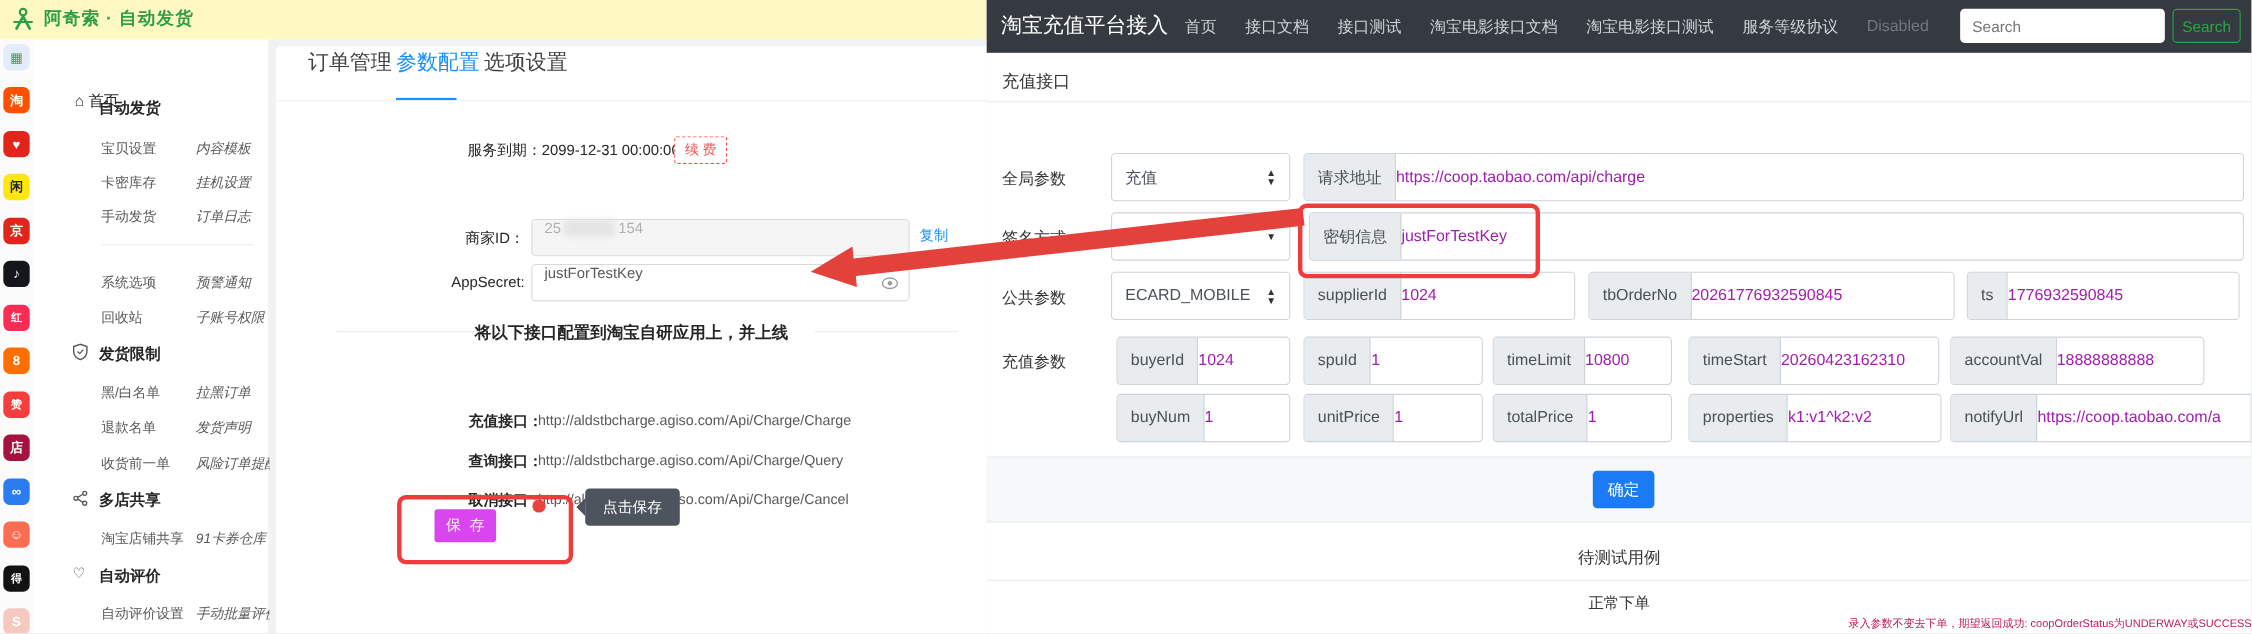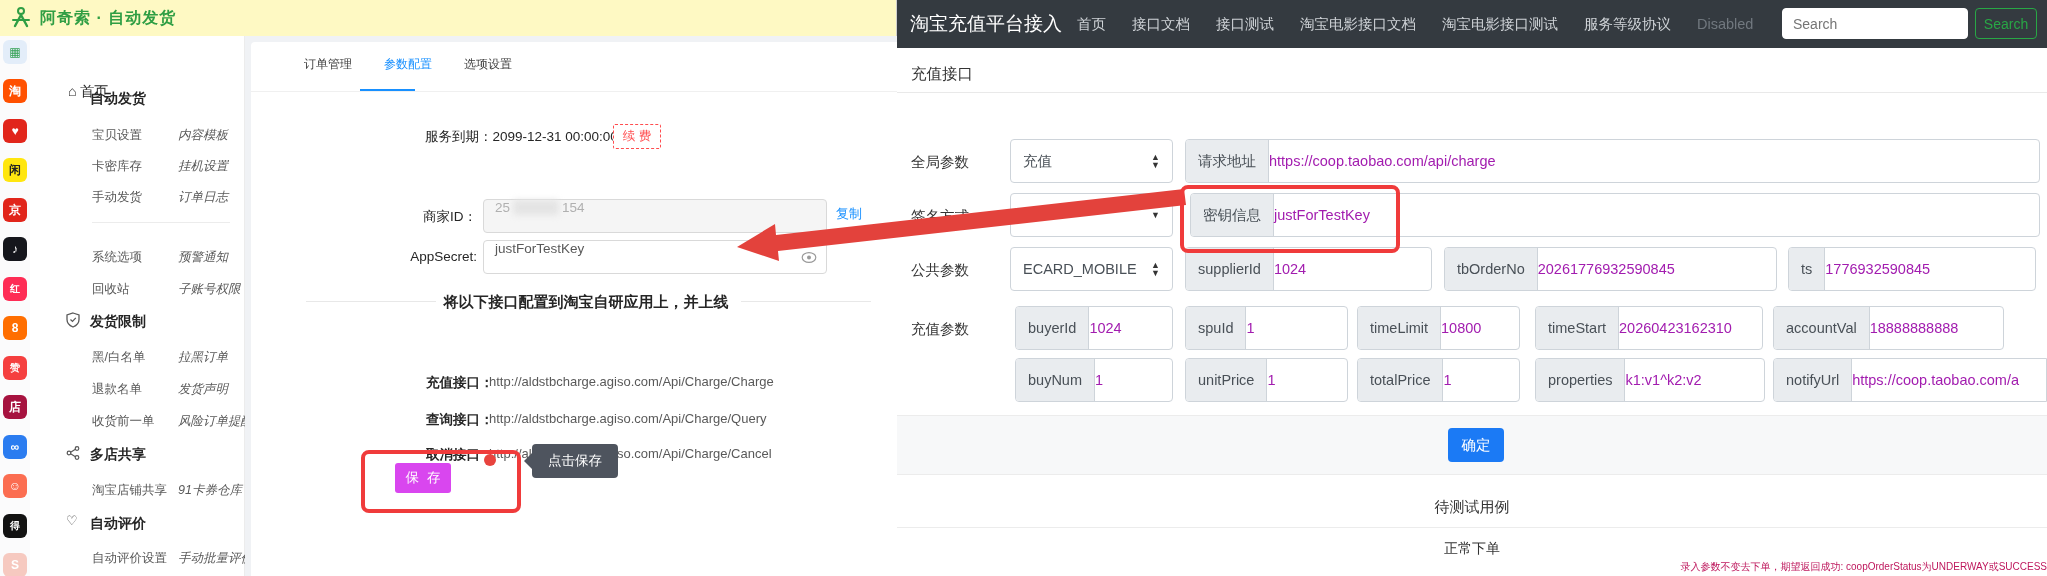--- a/index.html
+++ b/index.html
@@ -23,35 +23,35 @@
   .side-home{position:absolute;left:38px;top:47px;font-size:14px;color:#262626;cursor:pointer;}
   .sec-title{position:absolute;left:60px;font-size:14px;font-weight:bold;color:#262626;cursor:pointer;}
   .sec-icon{position:absolute;left:36px;color:#595959;}
   .chev{position:absolute;left:219px;font-size:11px;color:#8c8c8c;cursor:pointer;}
   .srow{position:absolute;left:62px;width:175px;font-size:12.5px;color:#595959;}
   .srow span{cursor:pointer;}
   .srow .r{position:absolute;left:86px;font-style:italic;}
   .side-div{position:absolute;left:62px;width:138px;height:1px;background:#ececec;}
   .lw-main{position:absolute;left:245px;top:36px;width:652px;height:540px;background:#f0f2f5;}
   .card{position:absolute;left:6px;top:6px;width:646px;height:534px;background:#fff;border-radius:4px 0 0 0;}
-  .tab{position:absolute;top:14px;font-size:12px;color:#404040;cursor:pointer;margin-left:24px;}
+  .tab{position:absolute;top:2px;font-size:19px;color:#404040;cursor:pointer;}
   .tab.active{color:#1890ff;}
   .tab-underline{position:absolute;left:109px;top:47px;width:55px;height:2px;background:#1890ff;}
   .tab-divider{position:absolute;left:0;top:49px;width:646px;height:1px;background:#f0f0f0;}
   .svc{position:absolute;left:174px;top:86px;font-size:13.5px;color:#262626;}
   .renew-btn{position:absolute;left:362px;top:82px;width:46px;height:23px;line-height:23px;text-align:center;
              border:1px dashed #ff4d4f;color:#ff4d4f;font-size:12.5px;border-radius:2px;cursor:pointer;background:#fff;}
   .fld-label{position:absolute;width:80px;text-align:right;font-size:13.5px;color:#262626;}
   .fld{position:absolute;left:232px;width:344px;height:34px;border:1px solid #d9d9d9;border-radius:4px;background:#fff;
        box-sizing:border-box;display:flex;align-items:flex-start;padding:0 11px;font-size:13.5px;color:#595959;cursor:text;}
   .fld.disabled{background:#f5f5f5;color:#b0b0b0;cursor:not-allowed;}
   .blurpatch{display:inline-block;width:46px;height:15px;margin:0 3px;background:#e4e4e4;border-radius:3px;filter:blur(3px);}
   .copy-link{position:absolute;left:585px;top:163px;font-size:13px;color:#1890ff;cursor:pointer;}
   .eye{position:absolute;right:9px;top:10px;cursor:pointer;}
-  .deploy-h{position:absolute;left:0;top:251px;width:646px;text-align:center;font-size:15px;font-weight:bold;color:#262626;padding-left:12px;}
+  .deploy-h{position:absolute;left:0;top:251px;width:646px;text-align:center;font-size:15px;font-weight:bold;color:#262626;}
   .h-line{position:absolute;top:259px;height:1px;background:#e8e8e8;}
   .api-label{position:absolute;left:175px;font-size:13.5px;color:#262626;font-weight:bold;}
   .api-url{position:absolute;left:238px;font-size:13px;color:#595959;}
   .save-btn{position:absolute;left:144px;top:421px;width:56px;height:30px;background:#d946ef;color:#fff;border:none;
             border-radius:3px;font-size:13.5px;cursor:pointer;font-family:Liberation Mono, monospace;}
   .save-hl{position:absolute;left:110px;top:408px;width:152px;height:55px;border:4px solid #f03b3b;border-radius:8px;z-index:25;pointer-events:none;}
   .tooltip{position:absolute;left:281px;top:402px;width:86px;height:34px;background:#4e545e;border-radius:4px;color:#fff;
            font-size:13.5px;display:flex;align-items:center;justify-content:center;z-index:26;}
   .tooltip:before{content:"";position:absolute;left:-8px;top:9px;border:8px solid transparent;border-right-color:#4e545e;border-left:none;}
   .click-dot{position:absolute;left:233px;top:412px;width:12px;height:12px;border-radius:50%;background:#e8433e;z-index:26;}

